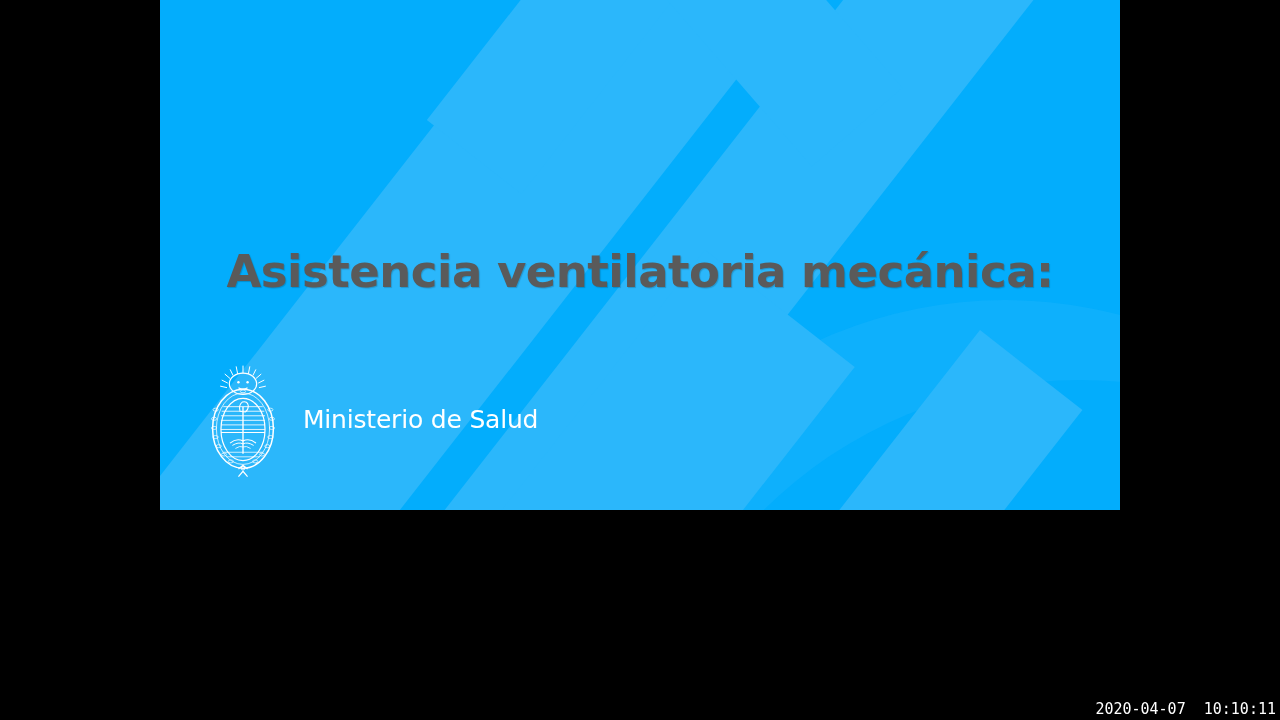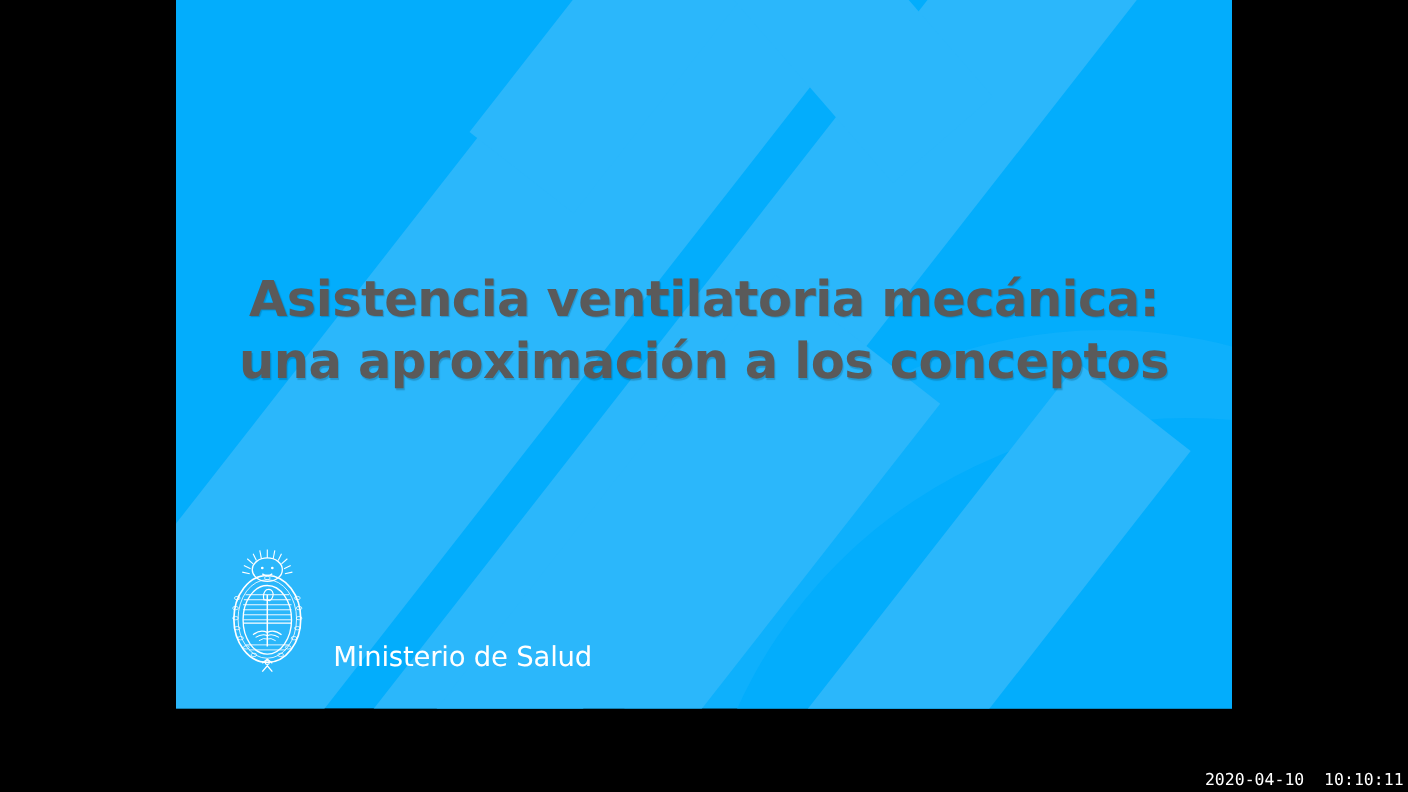--- a/index.html
+++ b/index.html
@@ -31,21 +31,21 @@
   }
   .letterbox.left  { left: 0;  width: 160px; }
   .letterbox.right { right: 0; width: 160px; }
 
   
   #slide {
     position: absolute;
     left: 160px;
     top: 0;
     width: 960px;
-    height: 644px;
+    height: 510px;
     background: #03adfc;
     overflow: hidden;
   }
 
   
   .bg-layer {
     position: absolute;
     inset: 0;
     overflow: hidden;
     pointer-events: none;
@@ -144,21 +144,21 @@
     text-shadow: 1px 1px 1px rgba(0,0,0,0.18);
     white-space: nowrap;
   }
 
   
   #logo-lockup {
     position: absolute;
     left: 45px;
     bottom: 28px;
     display: flex;
-    align-items: flex-end;
+    align-items: center;
     z-index: 3;
   }
   #coat-of-arms {
     width: 76px;
     height: 118px;
     flex: 0 0 auto;
   }
   #logo-text {
     margin-left: 22px;
     color: #ffffff;
@@ -210,21 +210,20 @@
       <div class="band band-a"></div>
       <div class="band band-b"></div>
       <div class="band band-c"></div>
       <div class="band band-d"></div>
       <div class="chev chev-1"></div>
       <div class="chev chev-2"></div>
     </div>
 
     <div id="title-block">
       <div class="title-line">Asistencia ventilatoria mecánica:</div>
-      <div class="title-line">una aproximación a los conceptos</div>
     </div>
 
     <div id="logo-lockup">
       <svg id="coat-of-arms" viewBox="0 0 100 155" aria-hidden="true">
         <g fill="none" stroke="#ffffff" stroke-width="1.6">
 
           <g stroke-width="1.3">
             <line x1="50" y1="2" x2="50" y2="12"></line>
             <line x1="41" y1="3" x2="43" y2="13"></line>
             <line x1="59" y1="3" x2="57" y2="13"></line>
@@ -294,15 +293,15 @@
           <circle cx="50" cy="137" r="2.4" stroke-width="1.2"></circle>
         </g>
       </svg>
       <div id="logo-text">
         <span id="logo-line1">Ministerio de Salud</span>
       </div>
     </div>
 
   </div>
 
-  <div id="timestamp">2020-04-10  10:10:11</div>
+  <div id="timestamp">2020-04-07  10:10:11</div>
 
 </div>
 
 </body></html>

